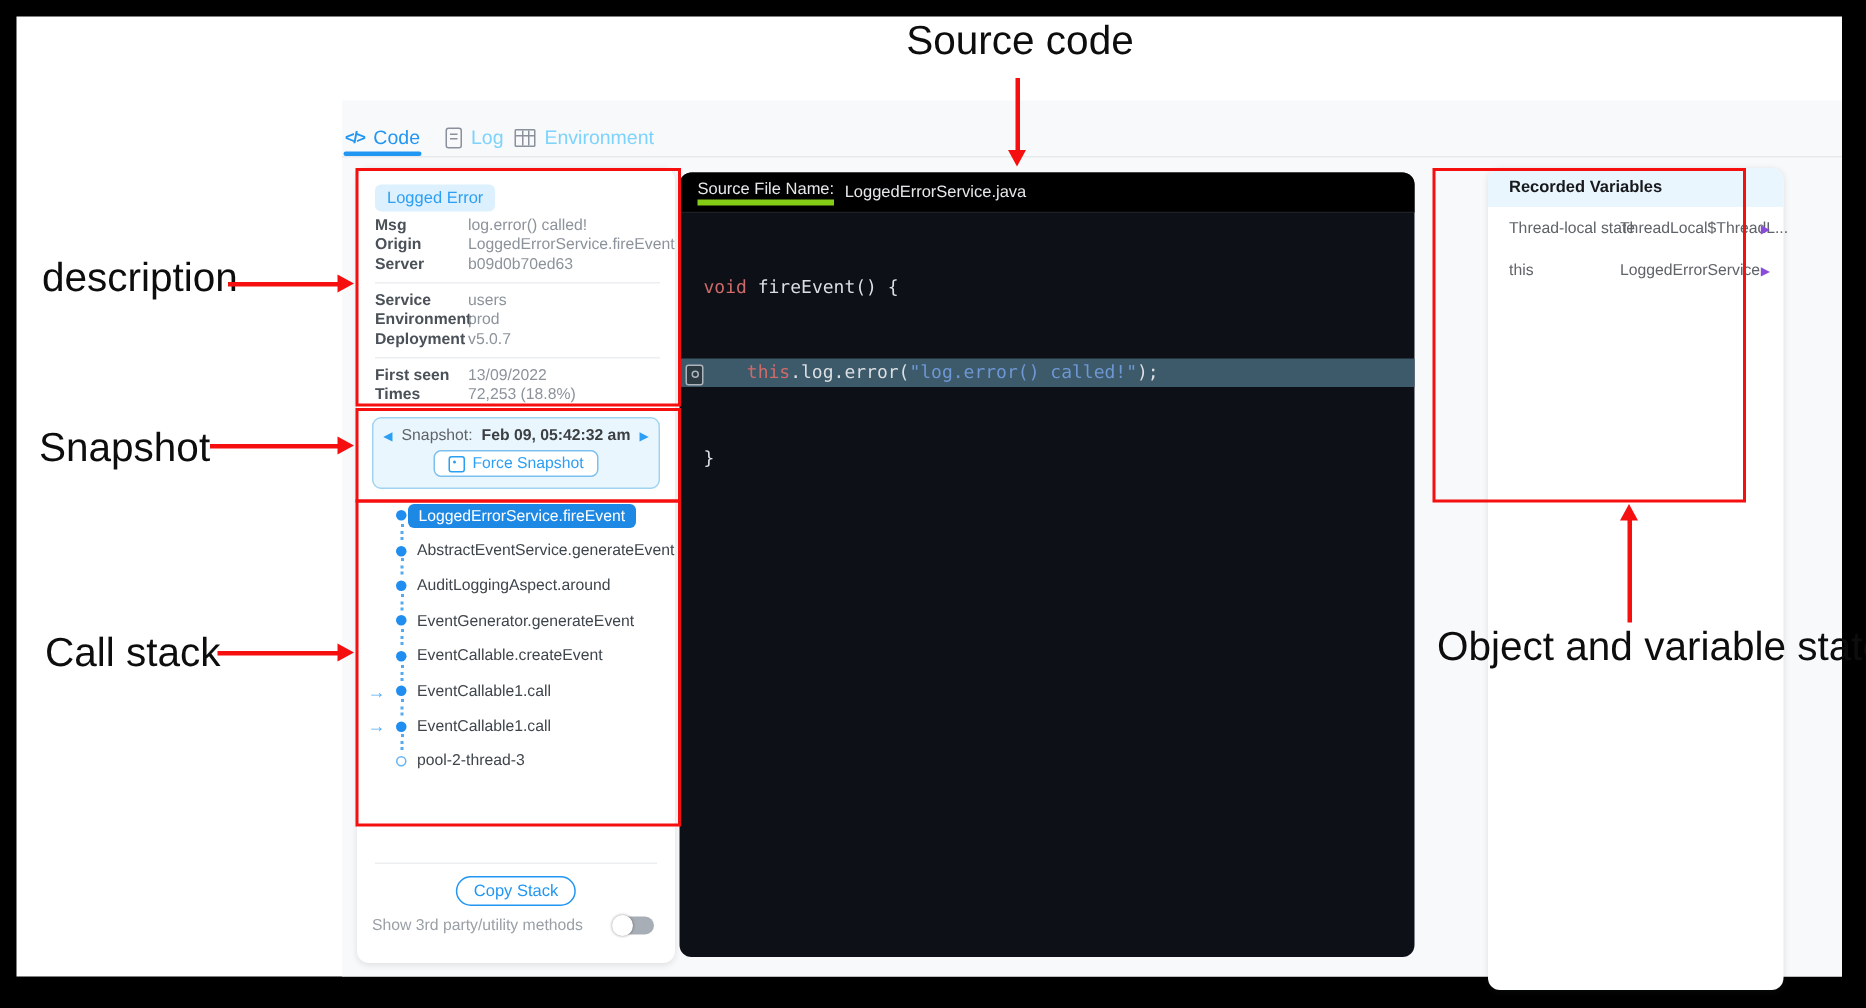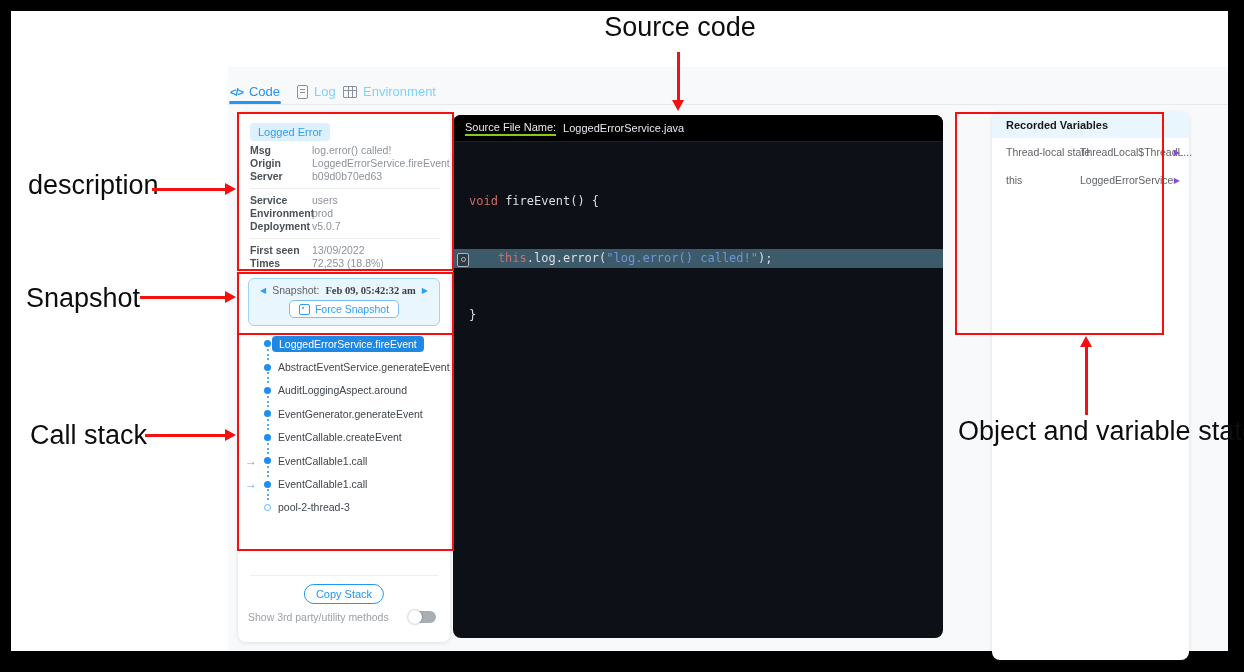--- a/index.html
+++ b/index.html
@@ -37,21 +37,21 @@
   .info{position:absolute;left:12px;top:32px;right:10px;font-size:10.5px;line-height:13px;}
   .info-row{display:flex;}
   .info-row .lbl{width:62px;color:#4b5158;font-weight:bold;flex:none;}
   .info-row .val{color:#8d939b;white-space:nowrap;}
   .info-div{height:1px;background:#eceef0;margin:5px 0;}
 
   
   .snap-card{position:absolute;left:10px;top:166px;width:190px;height:46px;background:#eaf6fd;
     border:1px solid #9fd4f2;border-radius:6px;text-align:center;}
   .snap-nav{margin-top:5px;font-size:10.5px;color:#5f6368;display:flex;justify-content:center;align-items:center;gap:6px;}
-  .snap-nav .ts{color:#3c4043;font-weight:bold;font-family:Liberation Serif, serif;}
+  .snap-nav .ts{color:#3c4043;font-weight:bold;}
   .nav-arrow{color:#2b9ff4;font-size:8px;cursor:default;}
   .force-btn{display:inline-flex;align-items:center;gap:5px;margin-top:4px;background:#fff;
     border:1px solid #7cc0ef;border-radius:5px;color:#2b9ff4;font-size:10.5px;padding:2px 9px;}
   .fs-icon{width:9px;height:9px;border:1px solid #2b9ff4;border-radius:2px;position:relative;}
   .fs-icon::after{content:"";position:absolute;left:2.5px;top:2.5px;width:2px;height:2px;background:#2b9ff4;border-radius:50%;}
 
   
   .stack{position:absolute;left:0;top:220px;width:100%;}
   .stack-item{position:relative;height:23.4px;display:flex;align-items:center;font-size:10.5px;color:#3f454c;}
   .stack-item .dot{position:absolute;left:26px;width:7px;height:7px;border-radius:50%;background:#1f8ef0;}
@@ -68,23 +68,23 @@
   .toggle-label{font-size:10.5px;color:#9aa0a6;}
   .toggle{position:relative;width:28px;height:14px;}
   .toggle .track{position:absolute;left:2px;top:1px;width:26px;height:12px;background:#a8aeb6;border-radius:7px;}
   .toggle .knob{position:absolute;left:0;top:0;width:14px;height:14px;background:#fff;border-radius:50%;
     box-shadow:0 0 2px rgba(0,0,0,.45);}
 
   
   .code-panel{position:absolute;left:453px;top:115px;width:490px;height:523px;background:#0d1117;border-radius:8px;}
   .code-header{height:26px;background:#000;border-radius:8px 8px 0 0;display:flex;align-items:center;
     padding-left:12px;gap:7px;font-size:11px;color:#e6e8ea;border-bottom:1px solid #1d2127;}
-  .code-header .hl-lbl{border-bottom:2px solid #84cc16;padding-bottom:1px;}
+  .code-header .hl-lbl{border-bottom:4px solid #84cc16;padding-bottom:1px;}
   .code-body{font-family:"DejaVu Sans Mono", monospace;font-size:12px;line-height:19px;color:#dcdfe3;
-    padding-top:12px;white-space:pre;}
+    padding-top:2px;white-space:pre;}
   .code-line{height:19px;padding-left:16px;}
   .code-line.hl{position:relative;background:#3c5a6a;}
   .kw{color:#cf6a6a;}
   .str{color:#6f97d4;}
   .gutter-icon{position:absolute;left:4px;top:3.5px;width:10px;height:12px;border:1px solid #aeb4bc;
     border-radius:2px;background:#2c3a42;}
   .gutter-icon::after{content:"";position:absolute;left:2.5px;top:3px;width:3px;height:3px;border:1px solid #aeb4bc;border-radius:50%;}
 
   
   .vars-header{height:26px;background:#e9f6fd;border-radius:8px 8px 0 0;display:flex;align-items:center;

